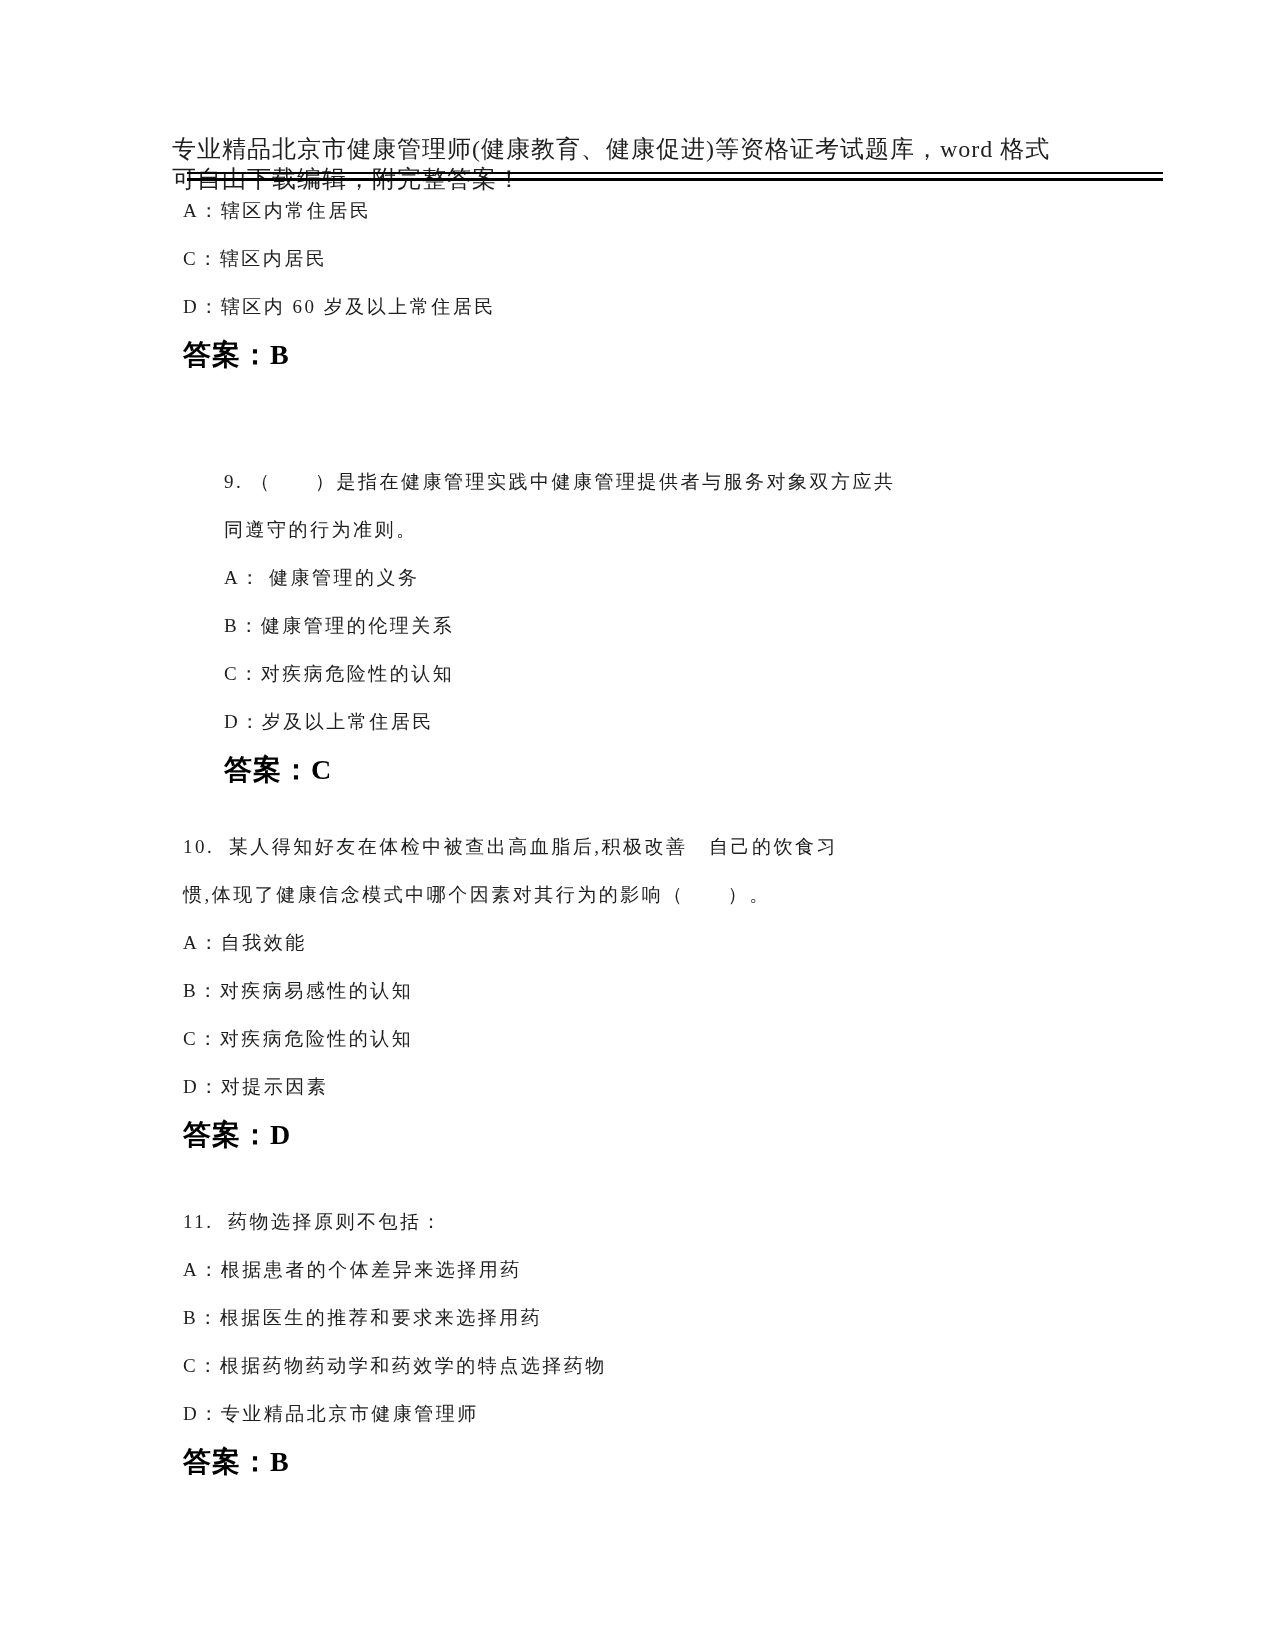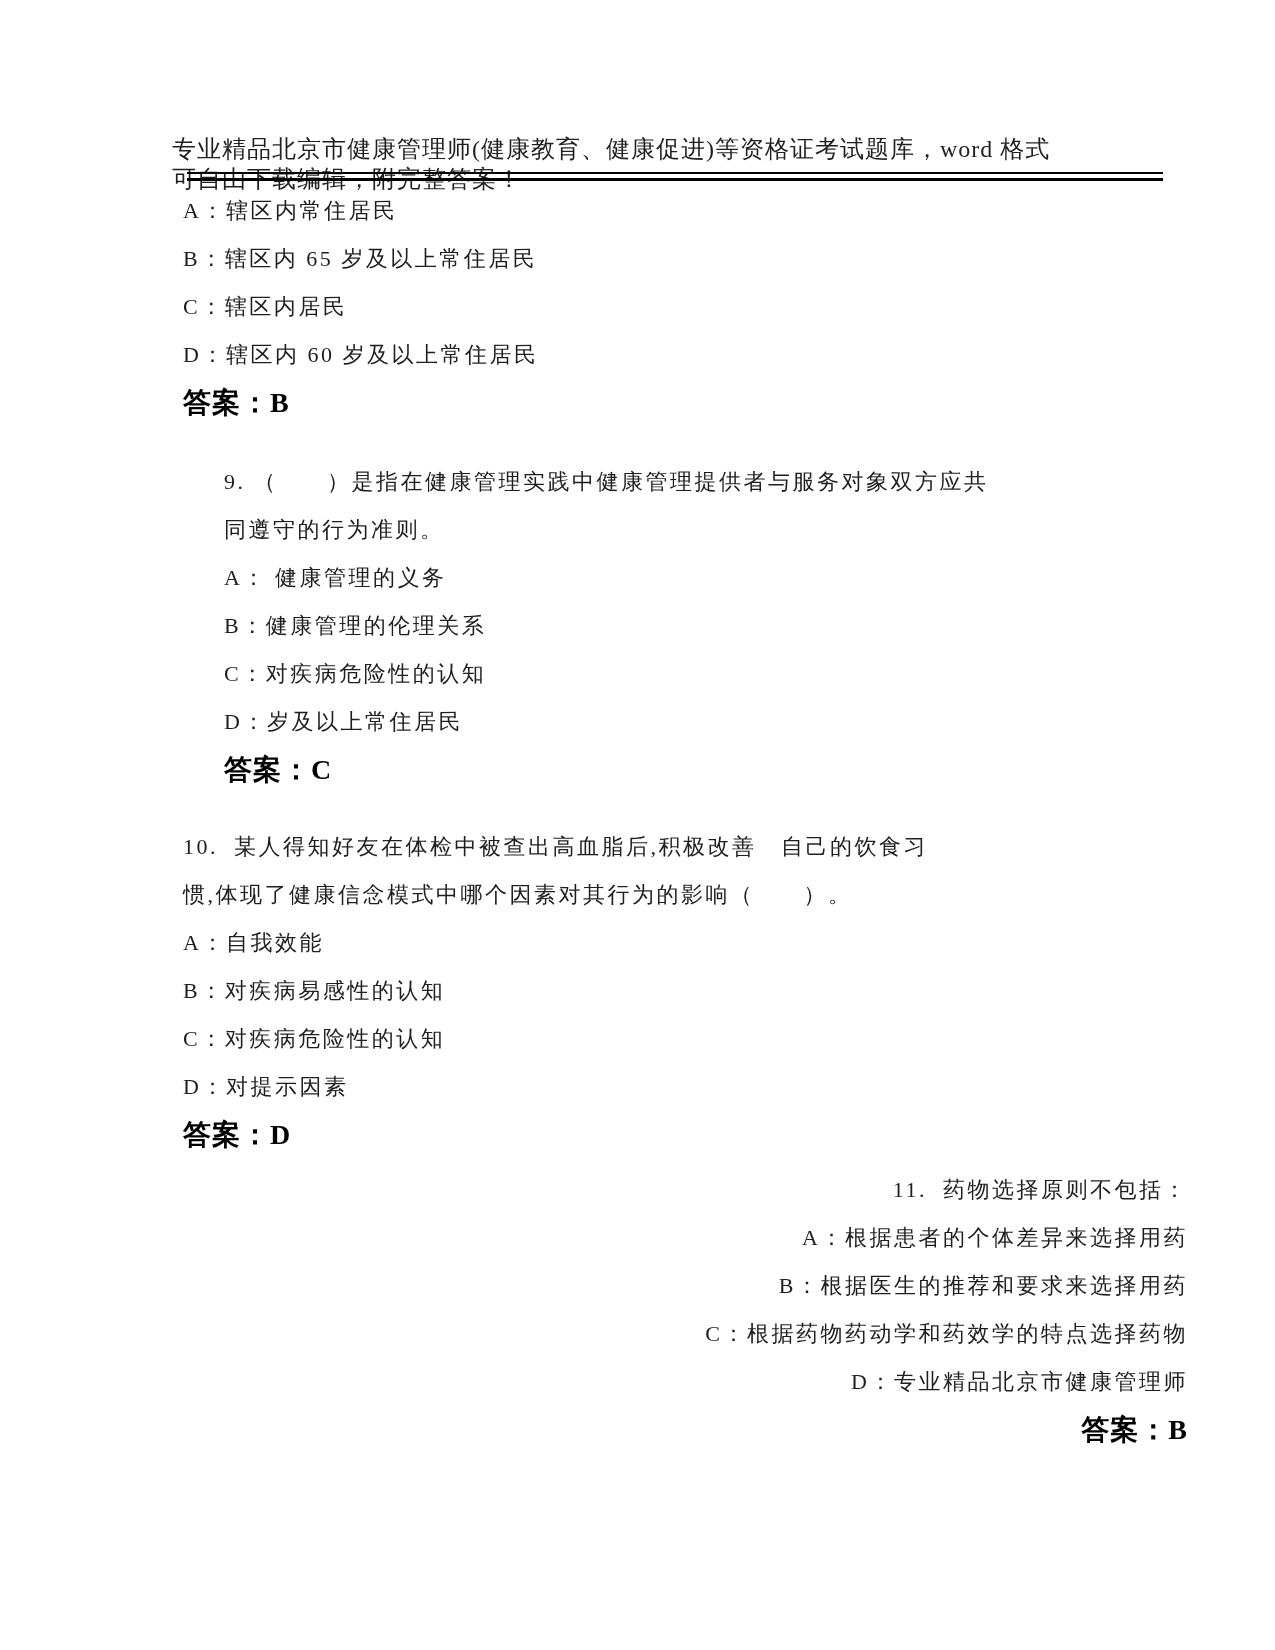--- a/index.html
+++ b/index.html
@@ -41,57 +41,56 @@
     height: 0;
     margin-top: 4px;
   }
   .question-block {
     position: absolute;
     left: 183px;
     width: 1005px;
     color: #1e1e1e;
   }
   .stem, .opt {
-    font-size: 22px;
+    font-size: 19px;
     line-height: 48px;
     letter-spacing: 2.5px;
     white-space: pre-wrap;
   }
   .answer-line {
     font-family: Liberation Serif, serif;
     font-weight: 700;
     color: #000000;
     font-size: 28px;
     line-height: 48px;
     letter-spacing: 1px;
     white-space: pre-wrap;
   }
   .q8  { top: 187px; }
   .q9  { top: 458px; margin-left: 41px; }
   .q10 { top: 823px; }
-  .q11 { top: 1166px; text-align: right; }
+  .q11 { top: 1198px; }
 </style>
 </head>
 <body>
 
 <div class="page">
 
   <div class="doc-header">
     <div>专业精品北京市健康管理师(健康教育、健康促进)等资格证考试题库，word 格式
 可自由下载编辑，附完整答案！</div>
   </div>
 
   <div class="header-rule">
     <div class="rule-thin"></div>
     <div class="rule-thick"></div>
   </div>
 
   <section class="question-block q8">
     <div class="opt">A：辖区内常住居民</div>
-    <div class="opt">B：辖区内 65 岁及以上常住居民</div>
     <div class="opt">C：辖区内居民</div>
     <div class="opt">D：辖区内 60 岁及以上常住居民</div>
     <div class="answer-line"><span>答案：</span><span>B</span></div>
   </section>
 
   <section class="question-block q9">
     <div class="stem">9. （　　）是指在健康管理实践中健康管理提供者与服务对象双方应共
 同遵守的行为准则。</div>
     <div class="opt">A： 健康管理的义务</div>
     <div class="opt">B：健康管理的伦理关系</div>

